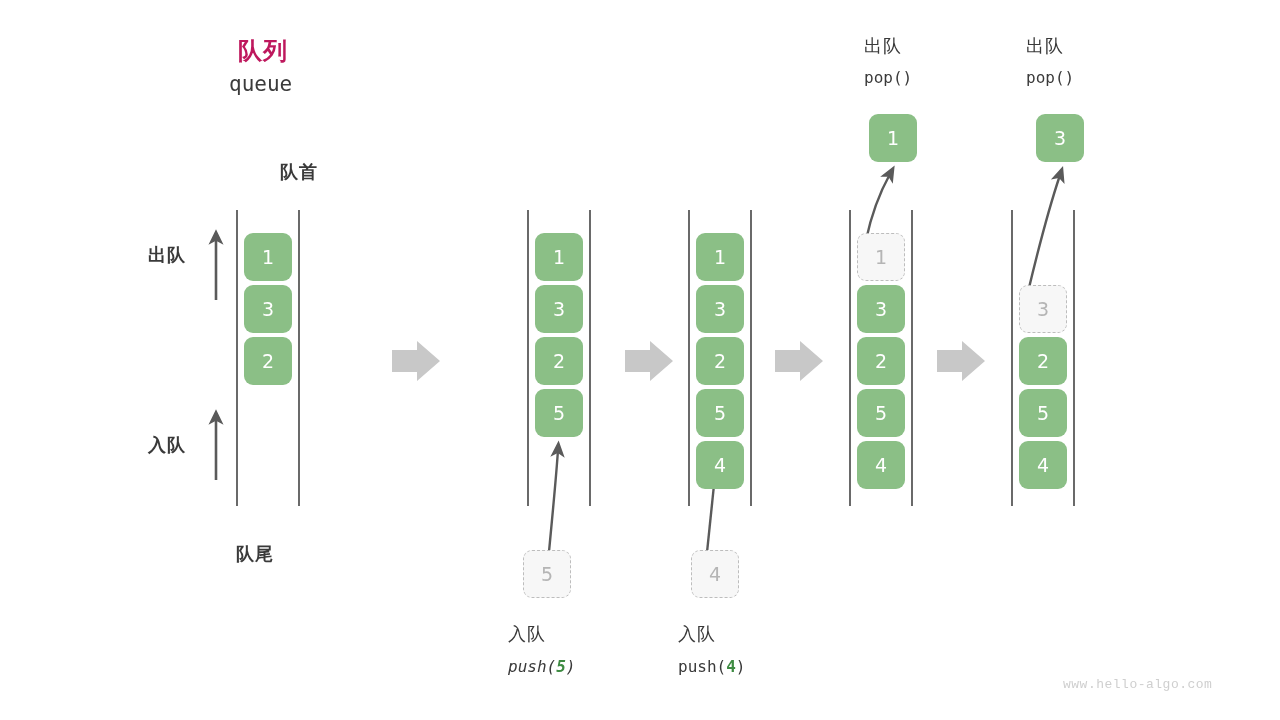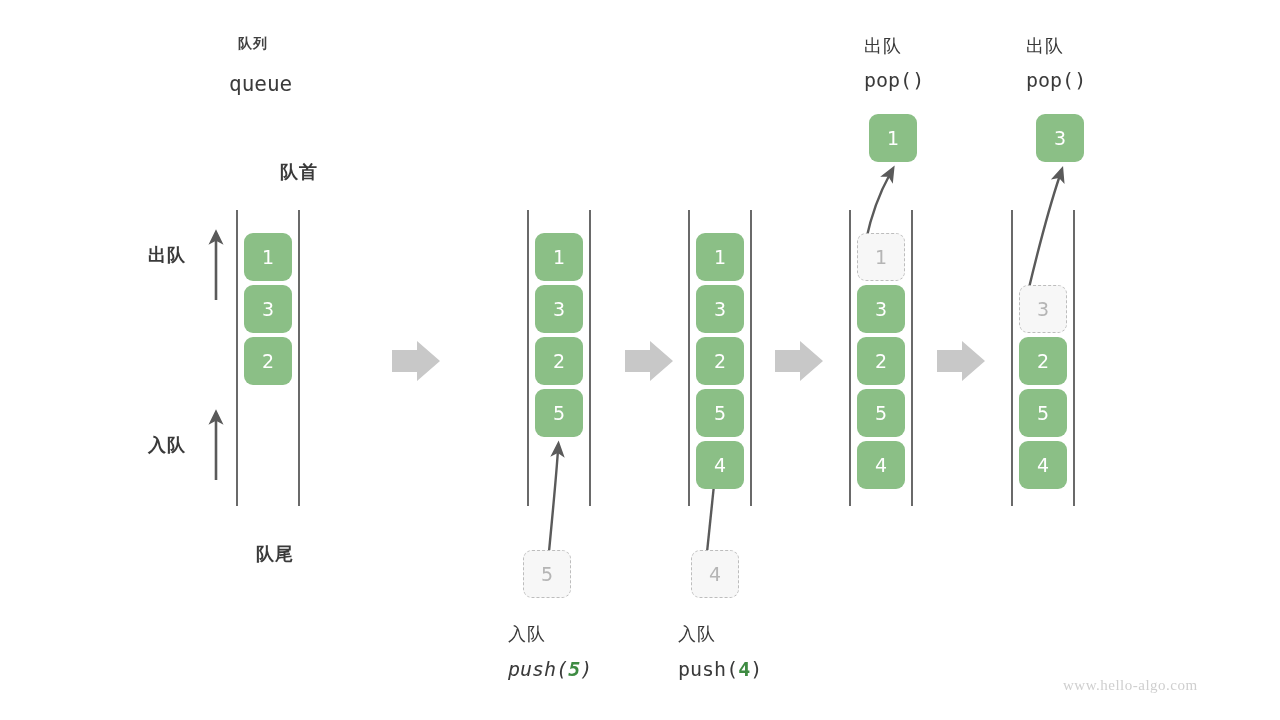--- a/index.html
+++ b/index.html
@@ -10,43 +10,43 @@
     overflow:hidden;
     position:relative;
   }
   #stage{position:absolute;left:0;top:0;width:1280px;height:720px;}
 
   
   .abs{position:absolute;}
 
   
   .title-cn{
-    font-size:14px;font-weight:bold;color:#404040;
+    font-size:24px;font-weight:bold;color:#be185d;
     letter-spacing:1px;white-space:nowrap;
   }
   .title-en{
     font-size:21px;color:#3b3b3b;
     font-family:"DejaVu Sans Mono","Liberation Mono",monospace;
     white-space:nowrap;
   }
   .lbl-bold{
     font-size:18px;font-weight:bold;color:#3a3a3a;
     letter-spacing:1px;white-space:nowrap;
   }
   .op-cn{
     font-size:18px;color:#3a3a3a;white-space:nowrap;letter-spacing:1px;
   }
   .op-code{
-    font-size:20px;color:#3a3a3a;white-space:nowrap;
+    font-size:16px;color:#3a3a3a;white-space:nowrap;
     font-family:"DejaVu Sans Mono","Liberation Mono",monospace;
   }
   .op-code b{color:#3e8b42;font-weight:bold;}
   .watermark{
-    font-size:15px;color:#cfcfcf;letter-spacing:.5px;
-    font-family:Liberation Serif, serif;
+    font-size:13px;color:#cfcfcf;letter-spacing:.5px;
+    font-family:Liberation Mono, monospace;
     white-space:nowrap;
   }
 
   
   .cell{
     position:absolute;
     width:48px;height:48px;
     border-radius:9px;
     background:#8bbf86;
     color:#ffffff;
@@ -126,21 +126,21 @@
     </g>
     <g fill="#c8c8c8">
       <path d="M937 350 L962 350 L962 341 L985 361 L962 381 L962 372 L937 372 Z"></path>
     </g>
   </svg>
 
   <div class="abs title-cn" style="left:238px;top:35px;">队列</div>
   <div class="abs title-en" style="left:229px;top:72px;">queue</div>
 
   <div class="abs lbl-bold" style="left:240px;top:160px;padding-left:40px;">队首</div>
-  <div class="abs lbl-bold" style="left:256px;top:542px;">队尾</div>
+  <div class="abs lbl-bold" style="left:236px;top:542px;">队尾</div>
 
   <div class="abs lbl-bold" style="left:148px;top:243px;">出队</div>
   <div class="abs lbl-bold" style="left:148px;top:433px;">入队</div>
 
   <div>
     <div class="abs cell" style="left:244px;top:233px;">1</div>
     <div class="abs cell" style="left:244px;top:285px;">3</div>
     <div class="abs cell" style="left:244px;top:337px;">2</div>
   </div>
 

